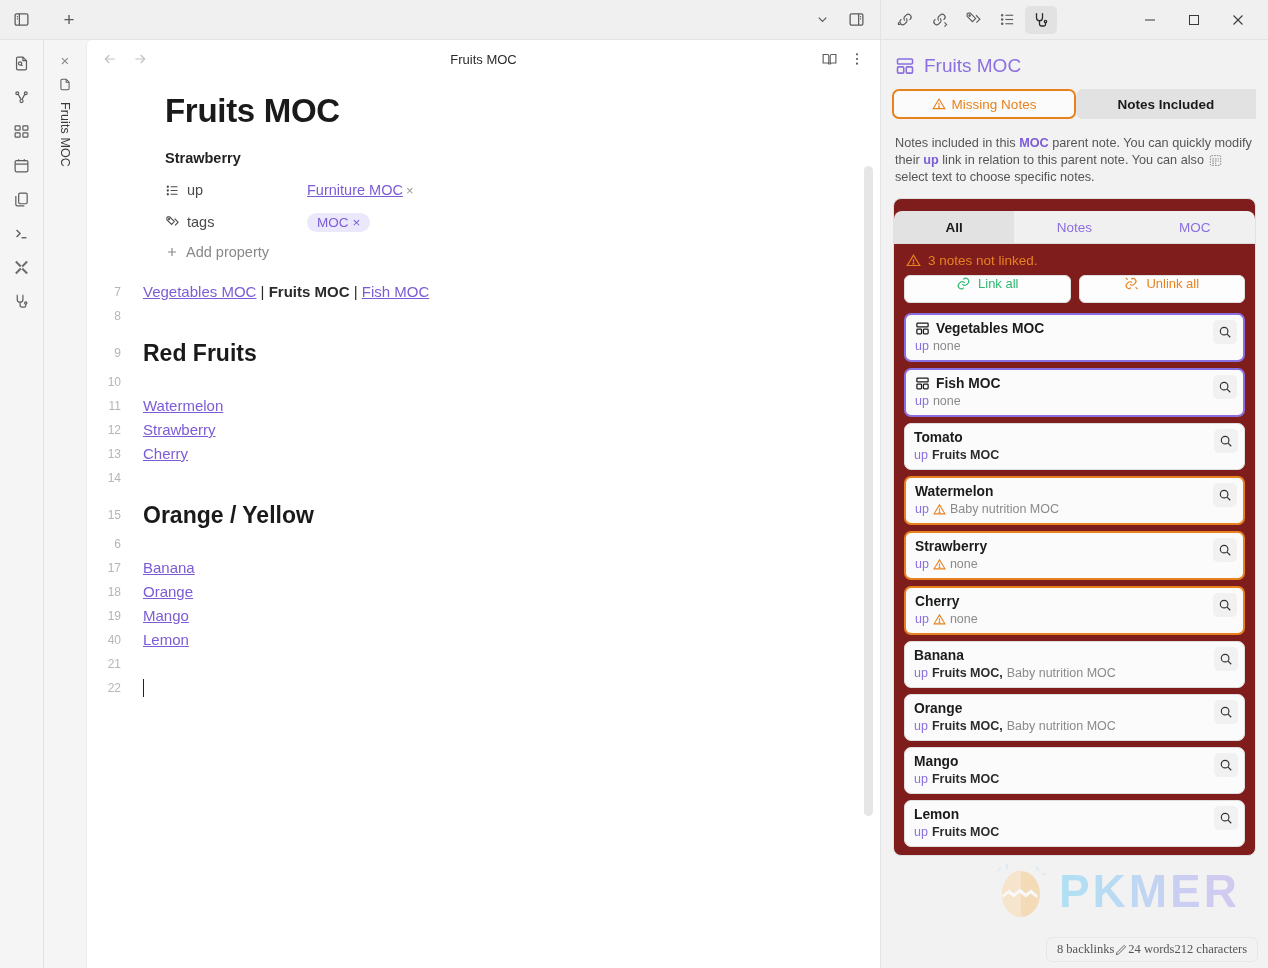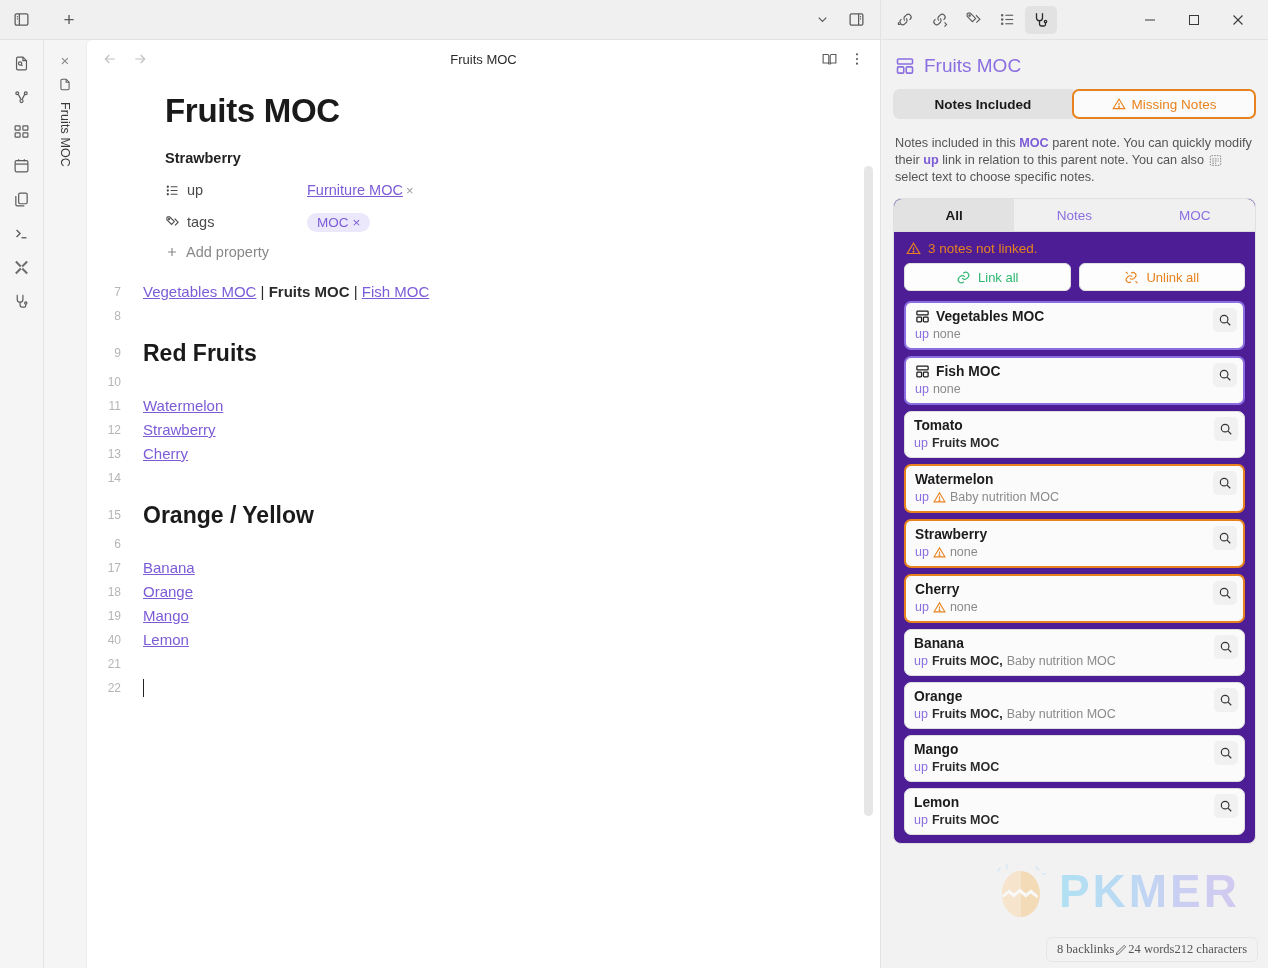--- a/index.html
+++ b/index.html
@@ -171,40 +171,40 @@
     margin-left: -1px;
   }
 
   .rb-desc {
     font-size: 12.7px; color:#555; line-height: 17px; margin: 16px 2px 12px 2px;
   }
   .rb-desc .kw { color:#7c5cd6; font-weight: 600; }
   .rb-desc .ico-inline { display:inline-block; vertical-align:-3px; margin: 0 2px; }
 
   .panel {
-    background:#4c1d95; border-radius: 8px; padding: 0 0 8px 0;
+    background:#7f1d1d; border-radius: 8px; padding: 12px 0 8px 0;
     border: 1px solid #e0e0e0;
   }
   .ftabs { display:flex; border-bottom:1px solid #dcdcdc; }
   .ftab {
     flex:1; text-align:center; padding: 9px 0 8px 0; font-size: 13.5px;
     cursor:pointer; color:#8b6fe0; background:#f0f0f0;
   }
   .ftab:first-child { border-radius: 8px 0 0 0; }
   .ftab:last-child { border-radius: 0 8px 0 0; }
   .ftab.active { background:#e2e2e2; color:#1a1a1a; font-weight:bold; }
 
   .notlinked {
     display:flex; align-items:center; gap: 7px;
     color:#e8821e; font-size: 13.5px; padding: 9px 12px 7px 12px;
   }
   .actions { display:flex; gap: 8px; padding: 0 10px 10px 10px; }
   .act-btn {
     flex:1; height: 28px; background:#fdfdfd; border:1px solid #e0e0e0;
-    border-radius:6px; display:flex; align-items:center; justify-content:center;
+    border-radius:6px; display:flex; justify-content:center;
     gap: 7px; font-size: 13px; cursor:pointer;
   }
   .act-btn.link { color:#2eb872; }
   .act-btn.unlink { color:#e8821e; }
 
   .cards { padding: 0 10px; display:flex; flex-direction:column; gap: 6px; }
   .card {
     background:#fbfbfb; border:1.5px solid #dedede; border-radius: 7px;
     padding: 6px 9px 7px 9px; position:relative; cursor:pointer;
   }
@@ -576,31 +576,31 @@
           <svg width="20" height="20" viewBox="0 0 24 24" fill="none" stroke="#8b6fe0" stroke-width="1.9">
             <rect x="3" y="3.5" width="18" height="6" rx="1.3"></rect>
             <rect x="3" y="13" width="7.5" height="7.5" rx="1.3"></rect>
             <rect x="13.5" y="13" width="7.5" height="7.5" rx="1.3"></rect>
           </svg>
         </span>
         <span class="rb-head-title">Fruits MOC</span>
       </div>
 
       <div class="seg">
-        <div class="seg-btn left">Notes Included</div>
         <div class="seg-btn right">
           <span>
             <svg width="14" height="14" viewBox="0 0 24 24" fill="none" stroke="#e8821e" stroke-width="1.9">
               <path d="M12 3.5 22 20H2z"></path>
                 <line x1="12" y1="10" x2="12" y2="14.5"></line>
                 <circle cx="12" cy="17" r="0.7" fill="#e8821e"></circle>
             </svg>
           </span>
           <span>Missing Notes</span>
         </div>
+        <div class="seg-btn left">Notes Included</div>
       </div>
 
       <div class="rb-desc">
         <span>Notes included in this </span><span class="kw">MOC</span><span> parent note. You can quickly modify their </span><span class="kw">up</span><span> link in relation to this parent note. You can also </span><span class="ico-inline"><svg width="13" height="13" viewBox="0 0 24 24" fill="none" stroke="#777" stroke-width="1.6" stroke-dasharray="3 2">
               <rect x="2.5" y="3" width="19" height="18" rx="2"></rect>
               <line x1="6" y1="9" x2="18" y2="9"></line>
               <line x1="6" y1="13" x2="18" y2="13"></line>
               <line x1="6" y1="17" x2="13" y2="17"></line>
             </svg></span><span> select text to choose specific notes.</span>
       </div>

